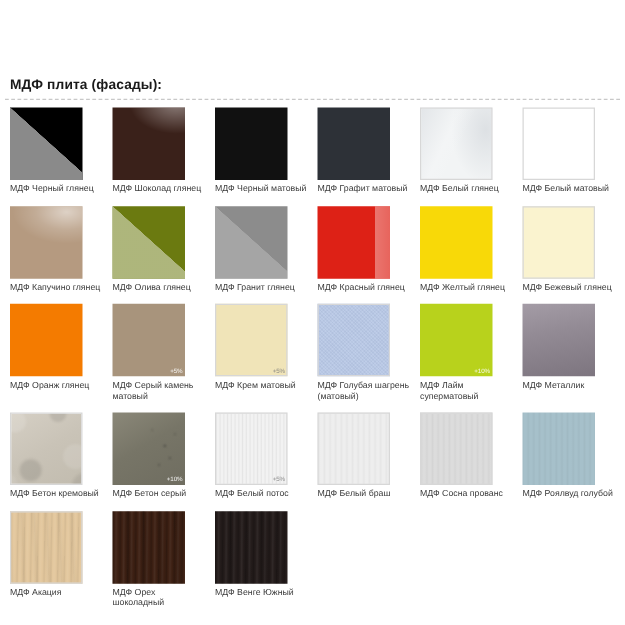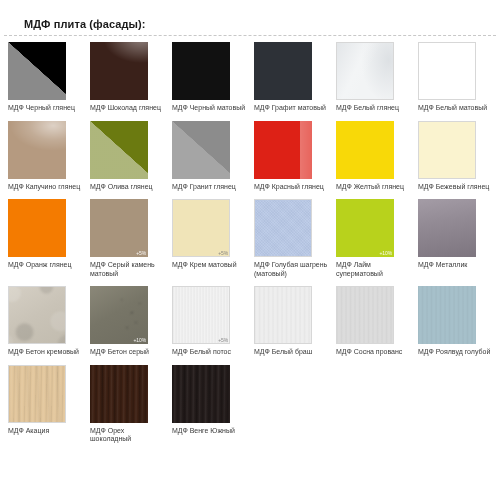--- a/index.html
+++ b/index.html
@@ -17,22 +17,23 @@
     position: relative;
     width: 500px;
     height: 500px;
     box-sizing: border-box;
     padding: 0;
   }
   .title {
     font-size: 11px;
     font-weight: bold;
     color: #1a1a1a;
-    padding: 18px 0 5px 24px;
+    padding: 18px 0 5px 8px;
     letter-spacing: 0.1px;
+    margin-top: 44px;
   }
   .divider {
     height: 0;
     border-top: 1px dashed #c8c8c8;
     margin: 0 4px 6px 4px;
   }
   .grid {
     display: flex;
     flex-wrap: wrap;
     padding-left: 4px;

